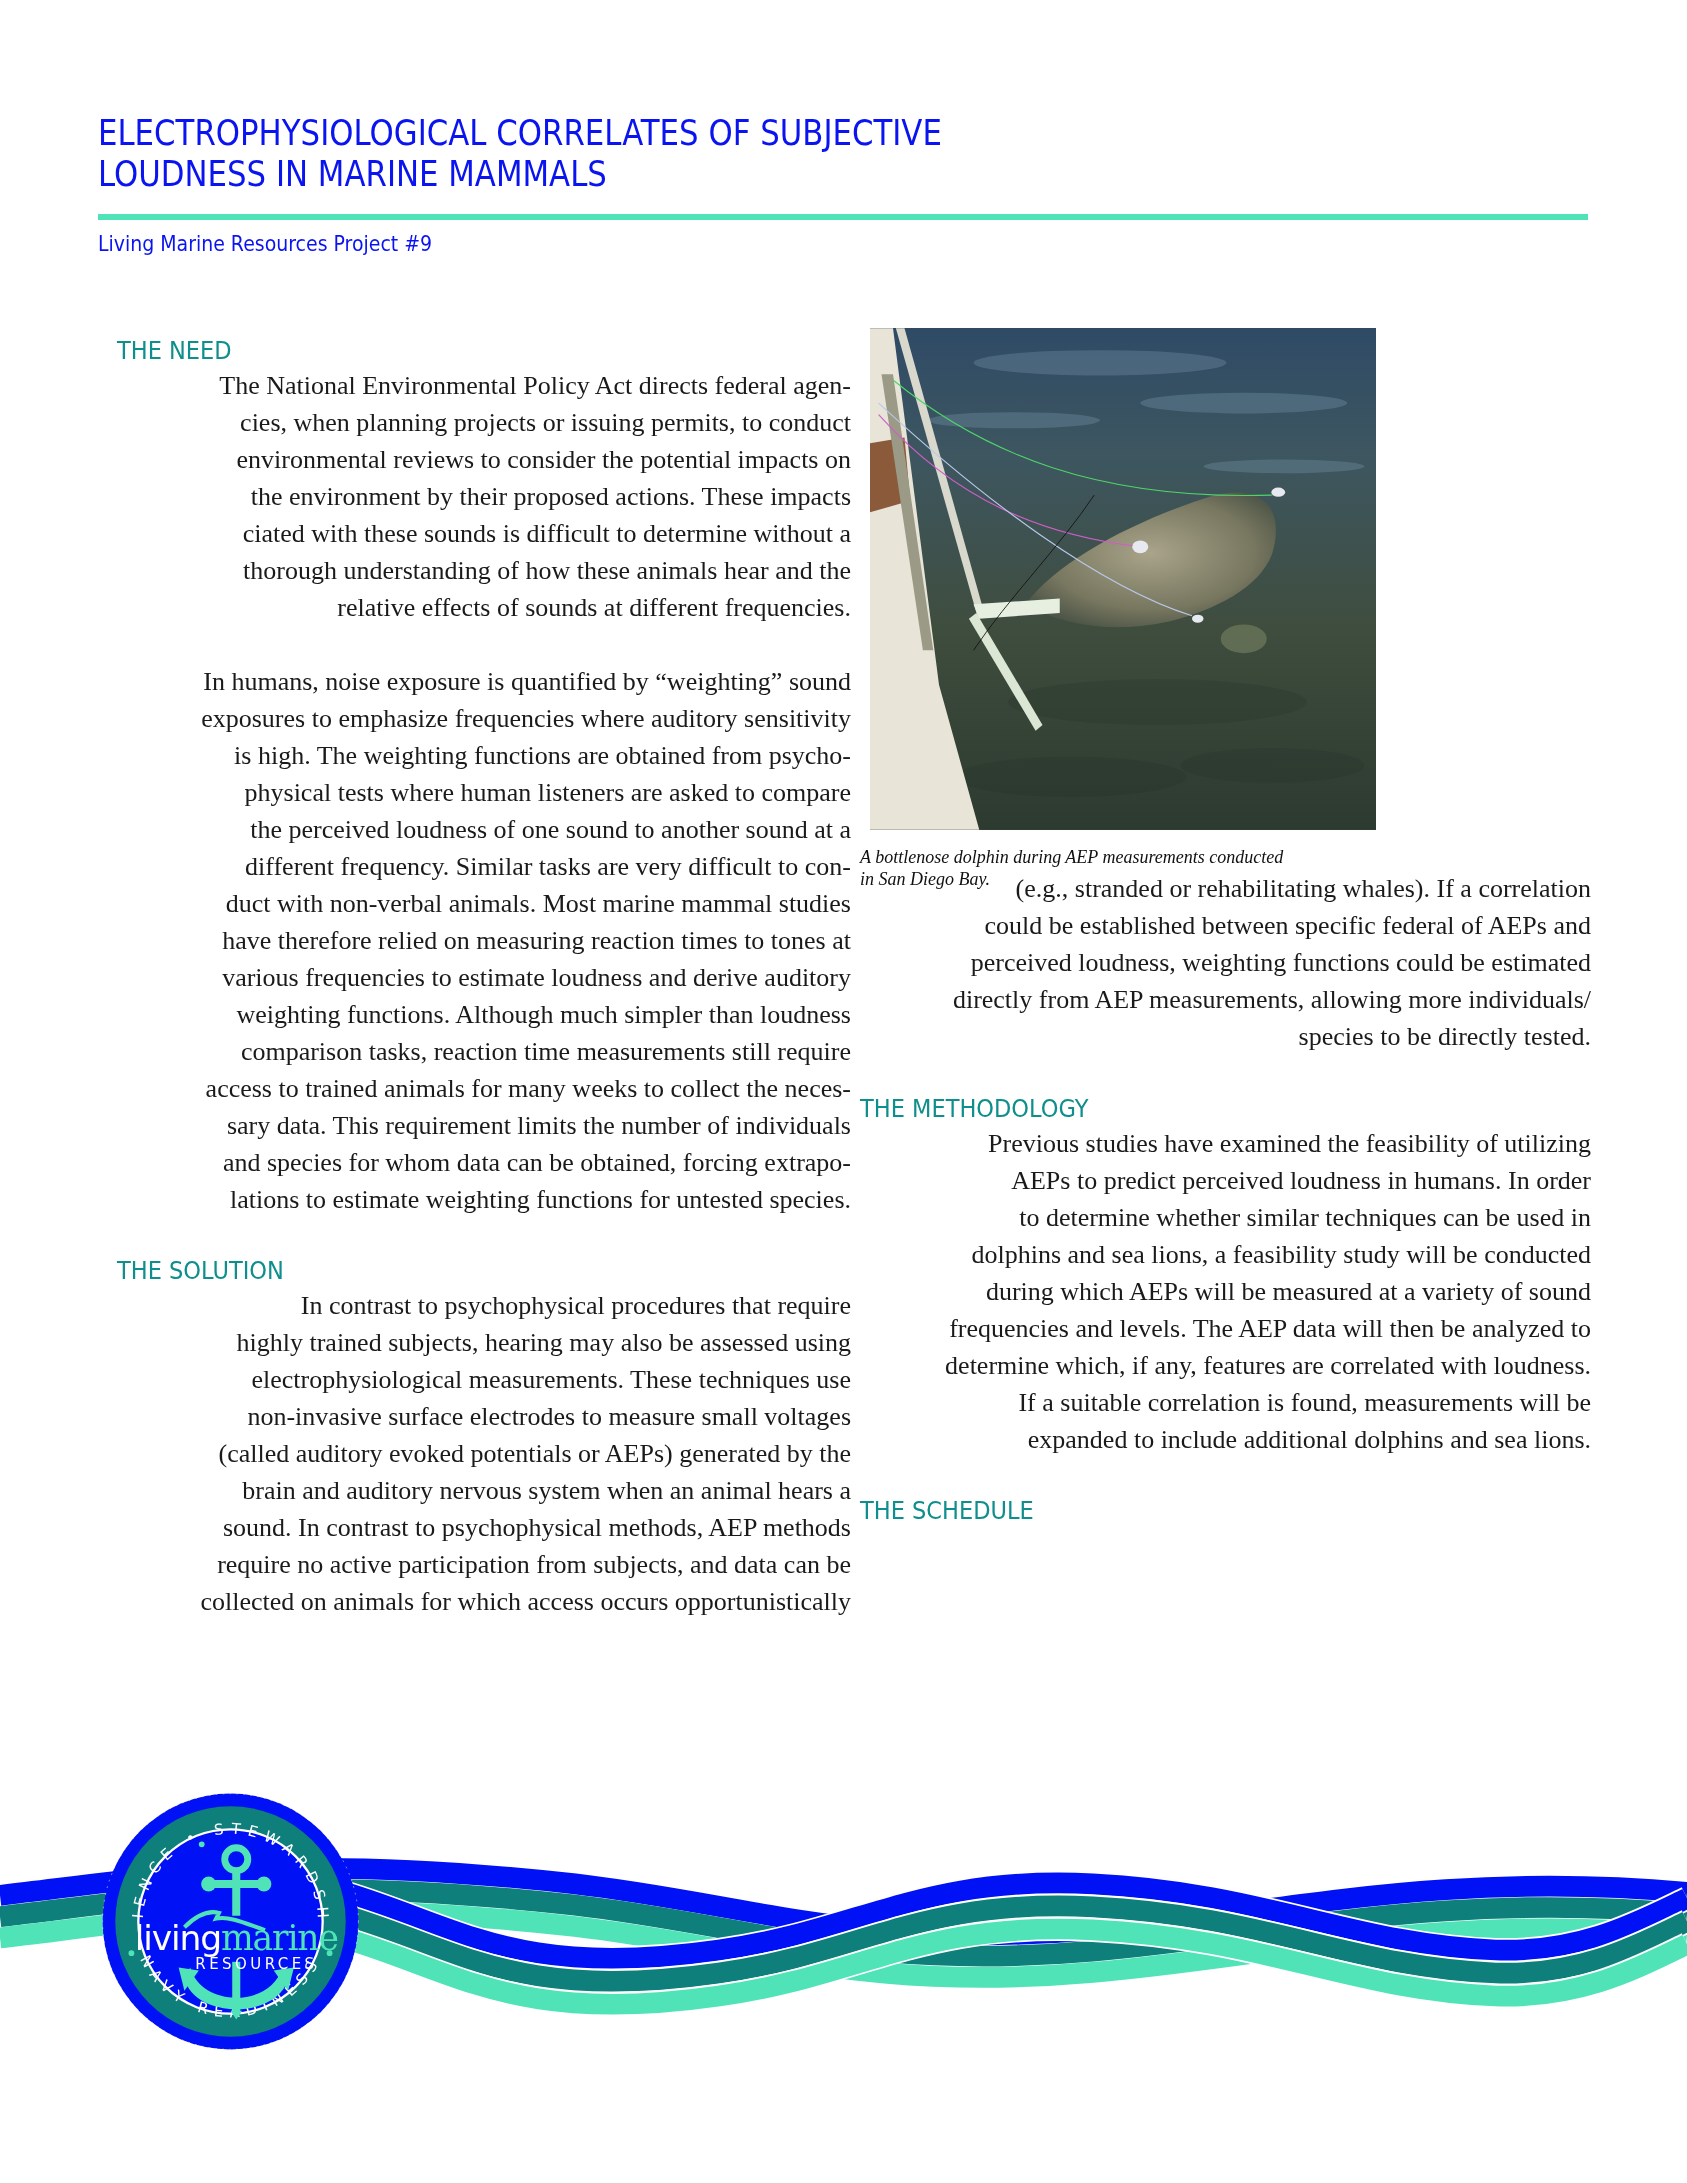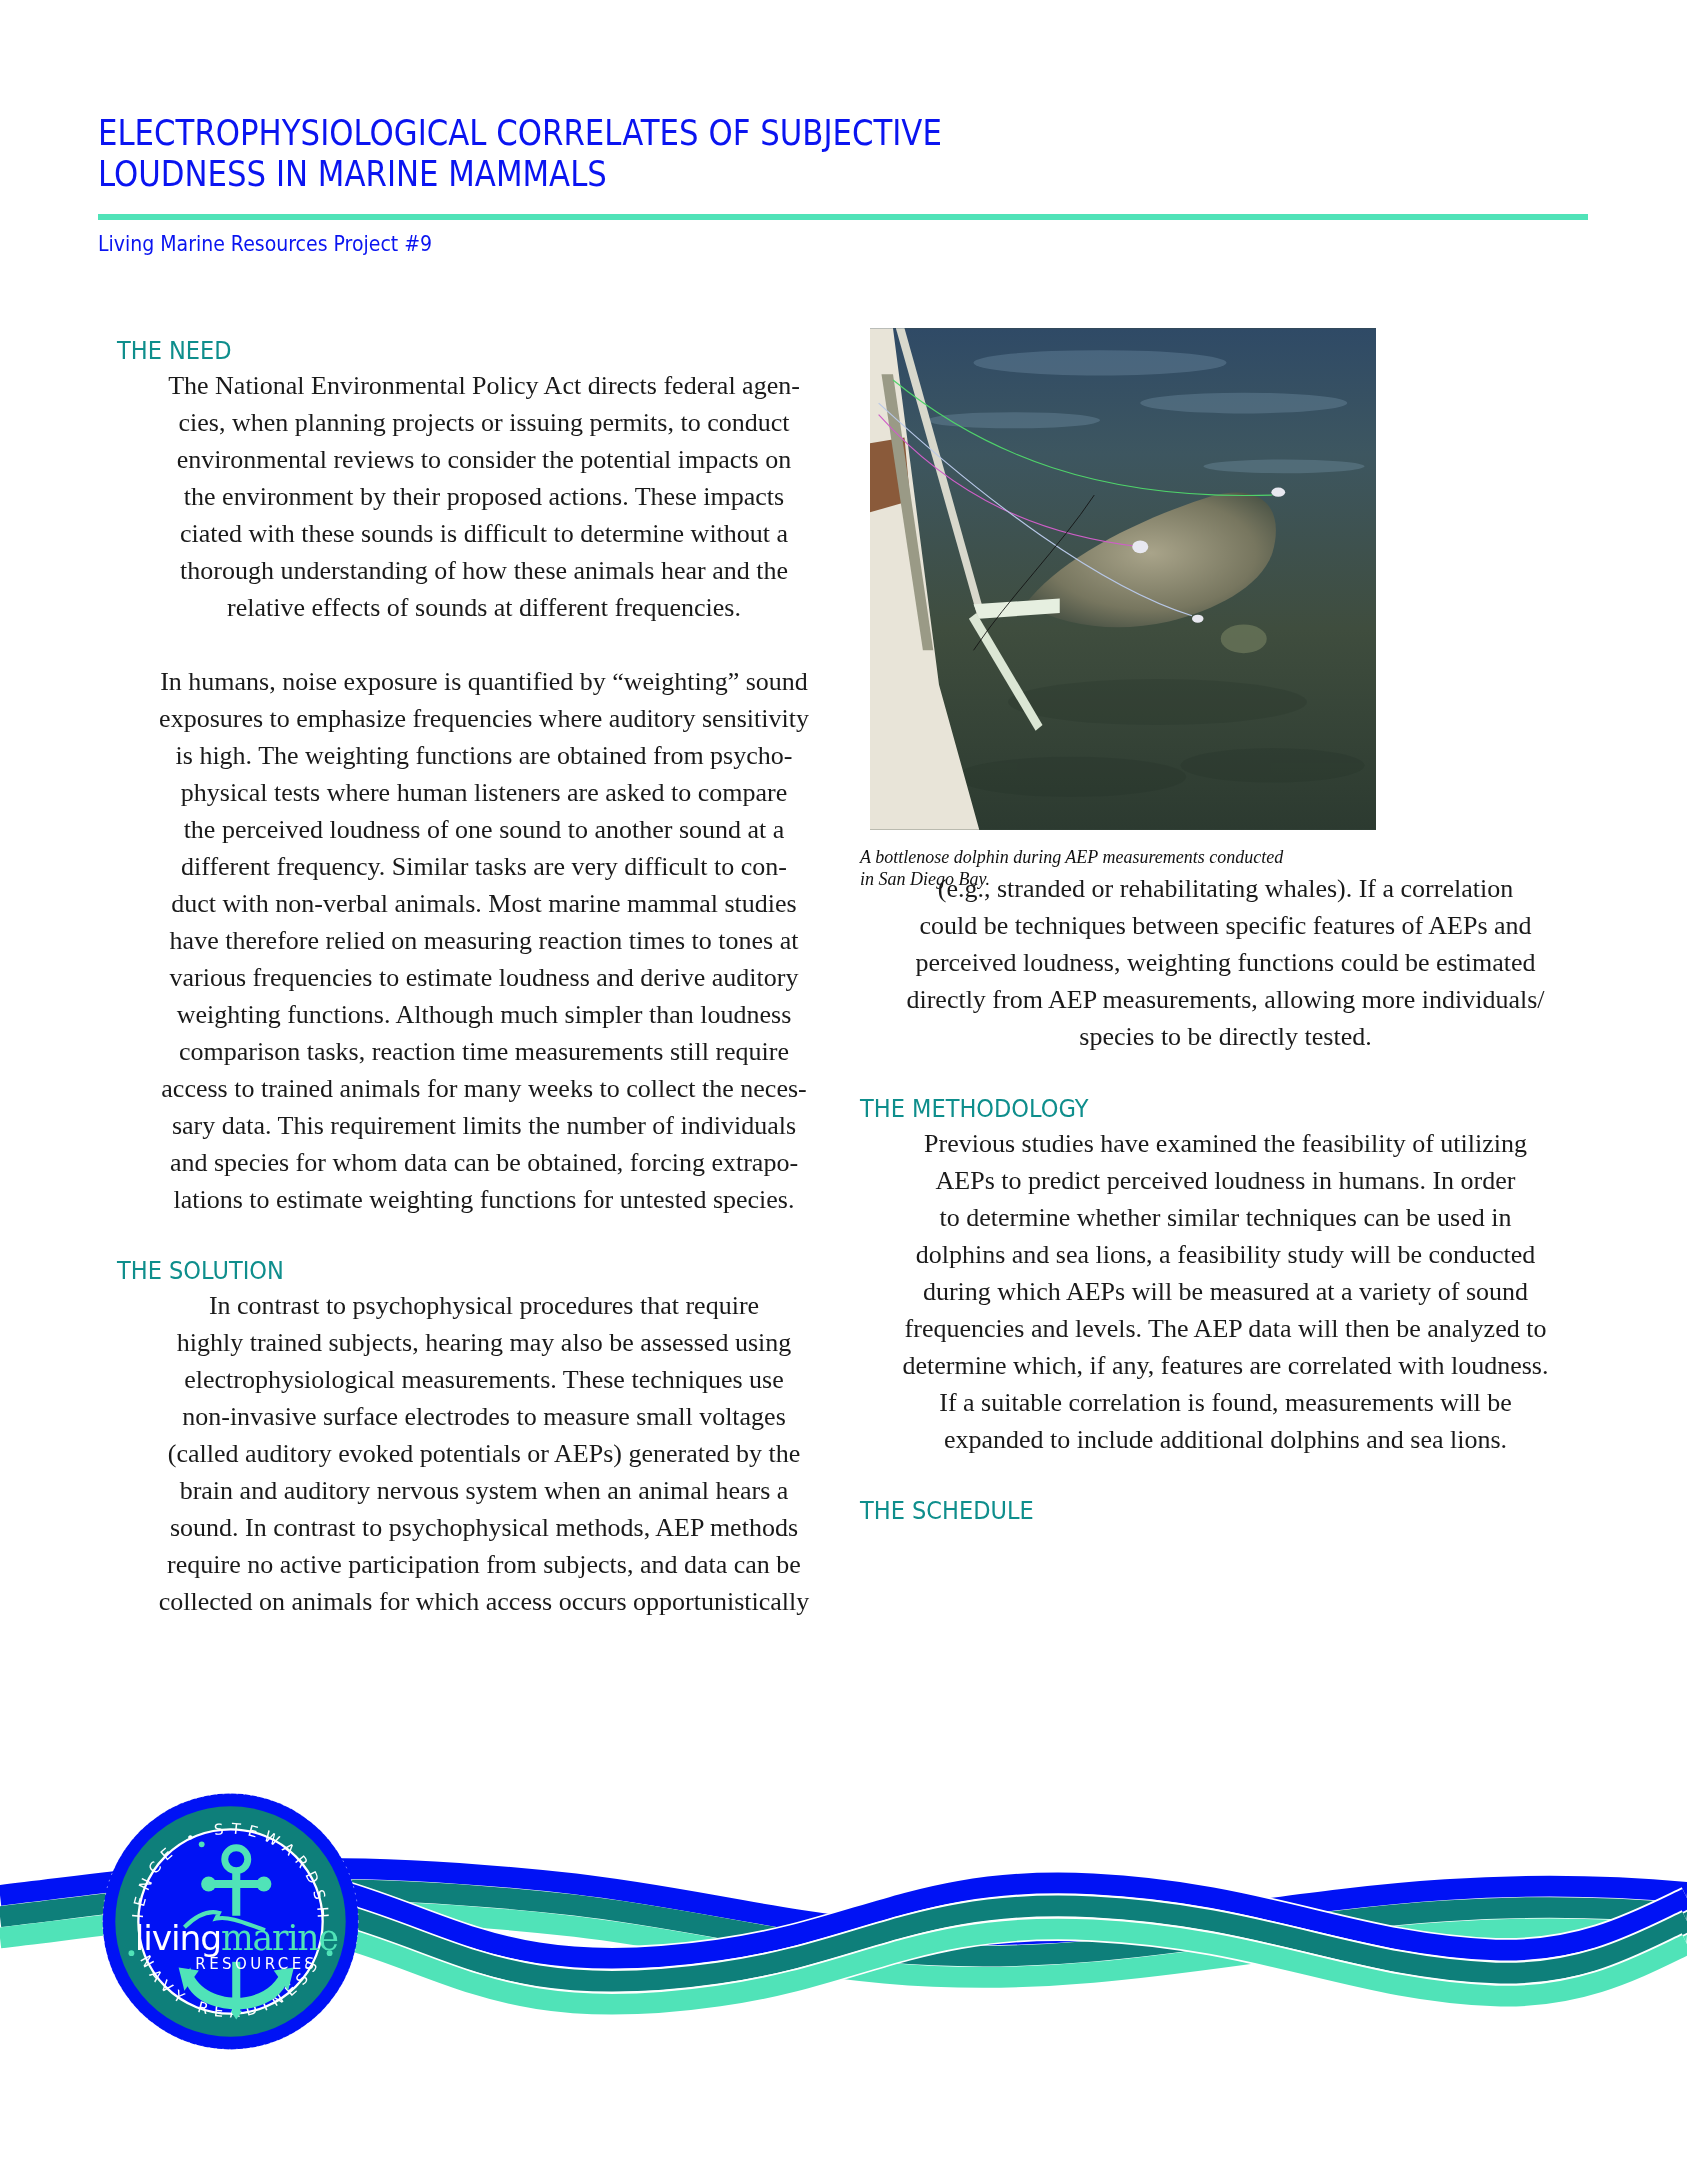--- a/index.html
+++ b/index.html
@@ -5,21 +5,21 @@
   html, body { margin:0; padding:0; background:#ffffff; }
   body { width:1687px; height:2183px; position:relative; overflow:hidden; font-family:"Liberation Serif", serif; color:#1a1a1a; }
   .title { position:absolute; left:98px; top:113px; width:1381px; font-family:"DejaVu Sans", sans-serif; font-size:35px; line-height:41px; color:#0a14f0; letter-spacing:0px; font-weight:normal; transform:scaleX(0.88); transform-origin:left top; }
   .title div { white-space:nowrap; }
   .rule { position:absolute; left:98px; top:214px; width:1490px; height:6.3px; background:#50e3b8; }
   .subtitle { position:absolute; left:98px; top:231px; font-family:"DejaVu Sans", sans-serif; font-size:22px; color:#0a14f0; white-space:nowrap; transform:scaleX(0.86); transform-origin:left top; }
   .col { position:absolute; }
   .col-left { left:107px; top:334px; width:734px;margin-left:10px; }
   .col-right { left:860px; top:870px; width:731px; }
   .h { font-family:"DejaVu Sans", sans-serif; font-size:25px; line-height:33px; color:#0e8e8c; margin:0; font-weight:normal; transform:scaleX(0.9); transform-origin:left top; white-space:nowrap; }
-  .p { font-size:26px; line-height:37px; margin:0; text-align:center; }
+  .p { font-size:26px; line-height:37px; margin:0; text-align:right; }
   .p .ln { display:block; white-space:nowrap; }
   .gap { height:37px; }
   .gap-h { height:36px; }
   .photo { position:absolute; left:870px; top:328px; width:506px; height:502px; overflow:hidden; background:#3b4a42; }
   .caption { position:absolute; left:860px; top:846px; width:518px; font-size:18px; line-height:22px; color:#111;font-style:italic; }
   .caption .ln { display:block; white-space:nowrap; }
   .waves { position:absolute; left:0; top:1829px; width:1687px; height:242px; }
   .logo { position:absolute; left:98px; top:1789px; width:265px; height:265px; }
 </style>
 </head>
@@ -125,21 +125,21 @@
   </svg>
 </div>
 <div class="caption">
     <span class="ln">A bottlenose dolphin during AEP measurements conducted</span>
     <span class="ln">in San Diego Bay.</span>
   </div>
 
 <div class="col col-right">
   <div class="p">
       <span class="ln">(e.g., stranded or rehabilitating whales). If a correlation</span>
-      <span class="ln">could be techniques between specific features of AEPs and</span>
+      <span class="ln">could be established between specific federal of AEPs and</span>
       <span class="ln">perceived loudness, weighting functions could be estimated</span>
       <span class="ln">directly from AEP measurements, allowing more individuals/</span>
       <span class="ln">species to be directly tested.</span>
     </div>
   <div class="gap"></div>
   <h2 class="h">THE METHODOLOGY</h2>
   <div class="p">
       <span class="ln">Previous studies have examined the feasibility of utilizing</span>
       <span class="ln">AEPs to predict perceived loudness in humans. In order</span>
       <span class="ln">to determine whether similar techniques can be used in</span>

